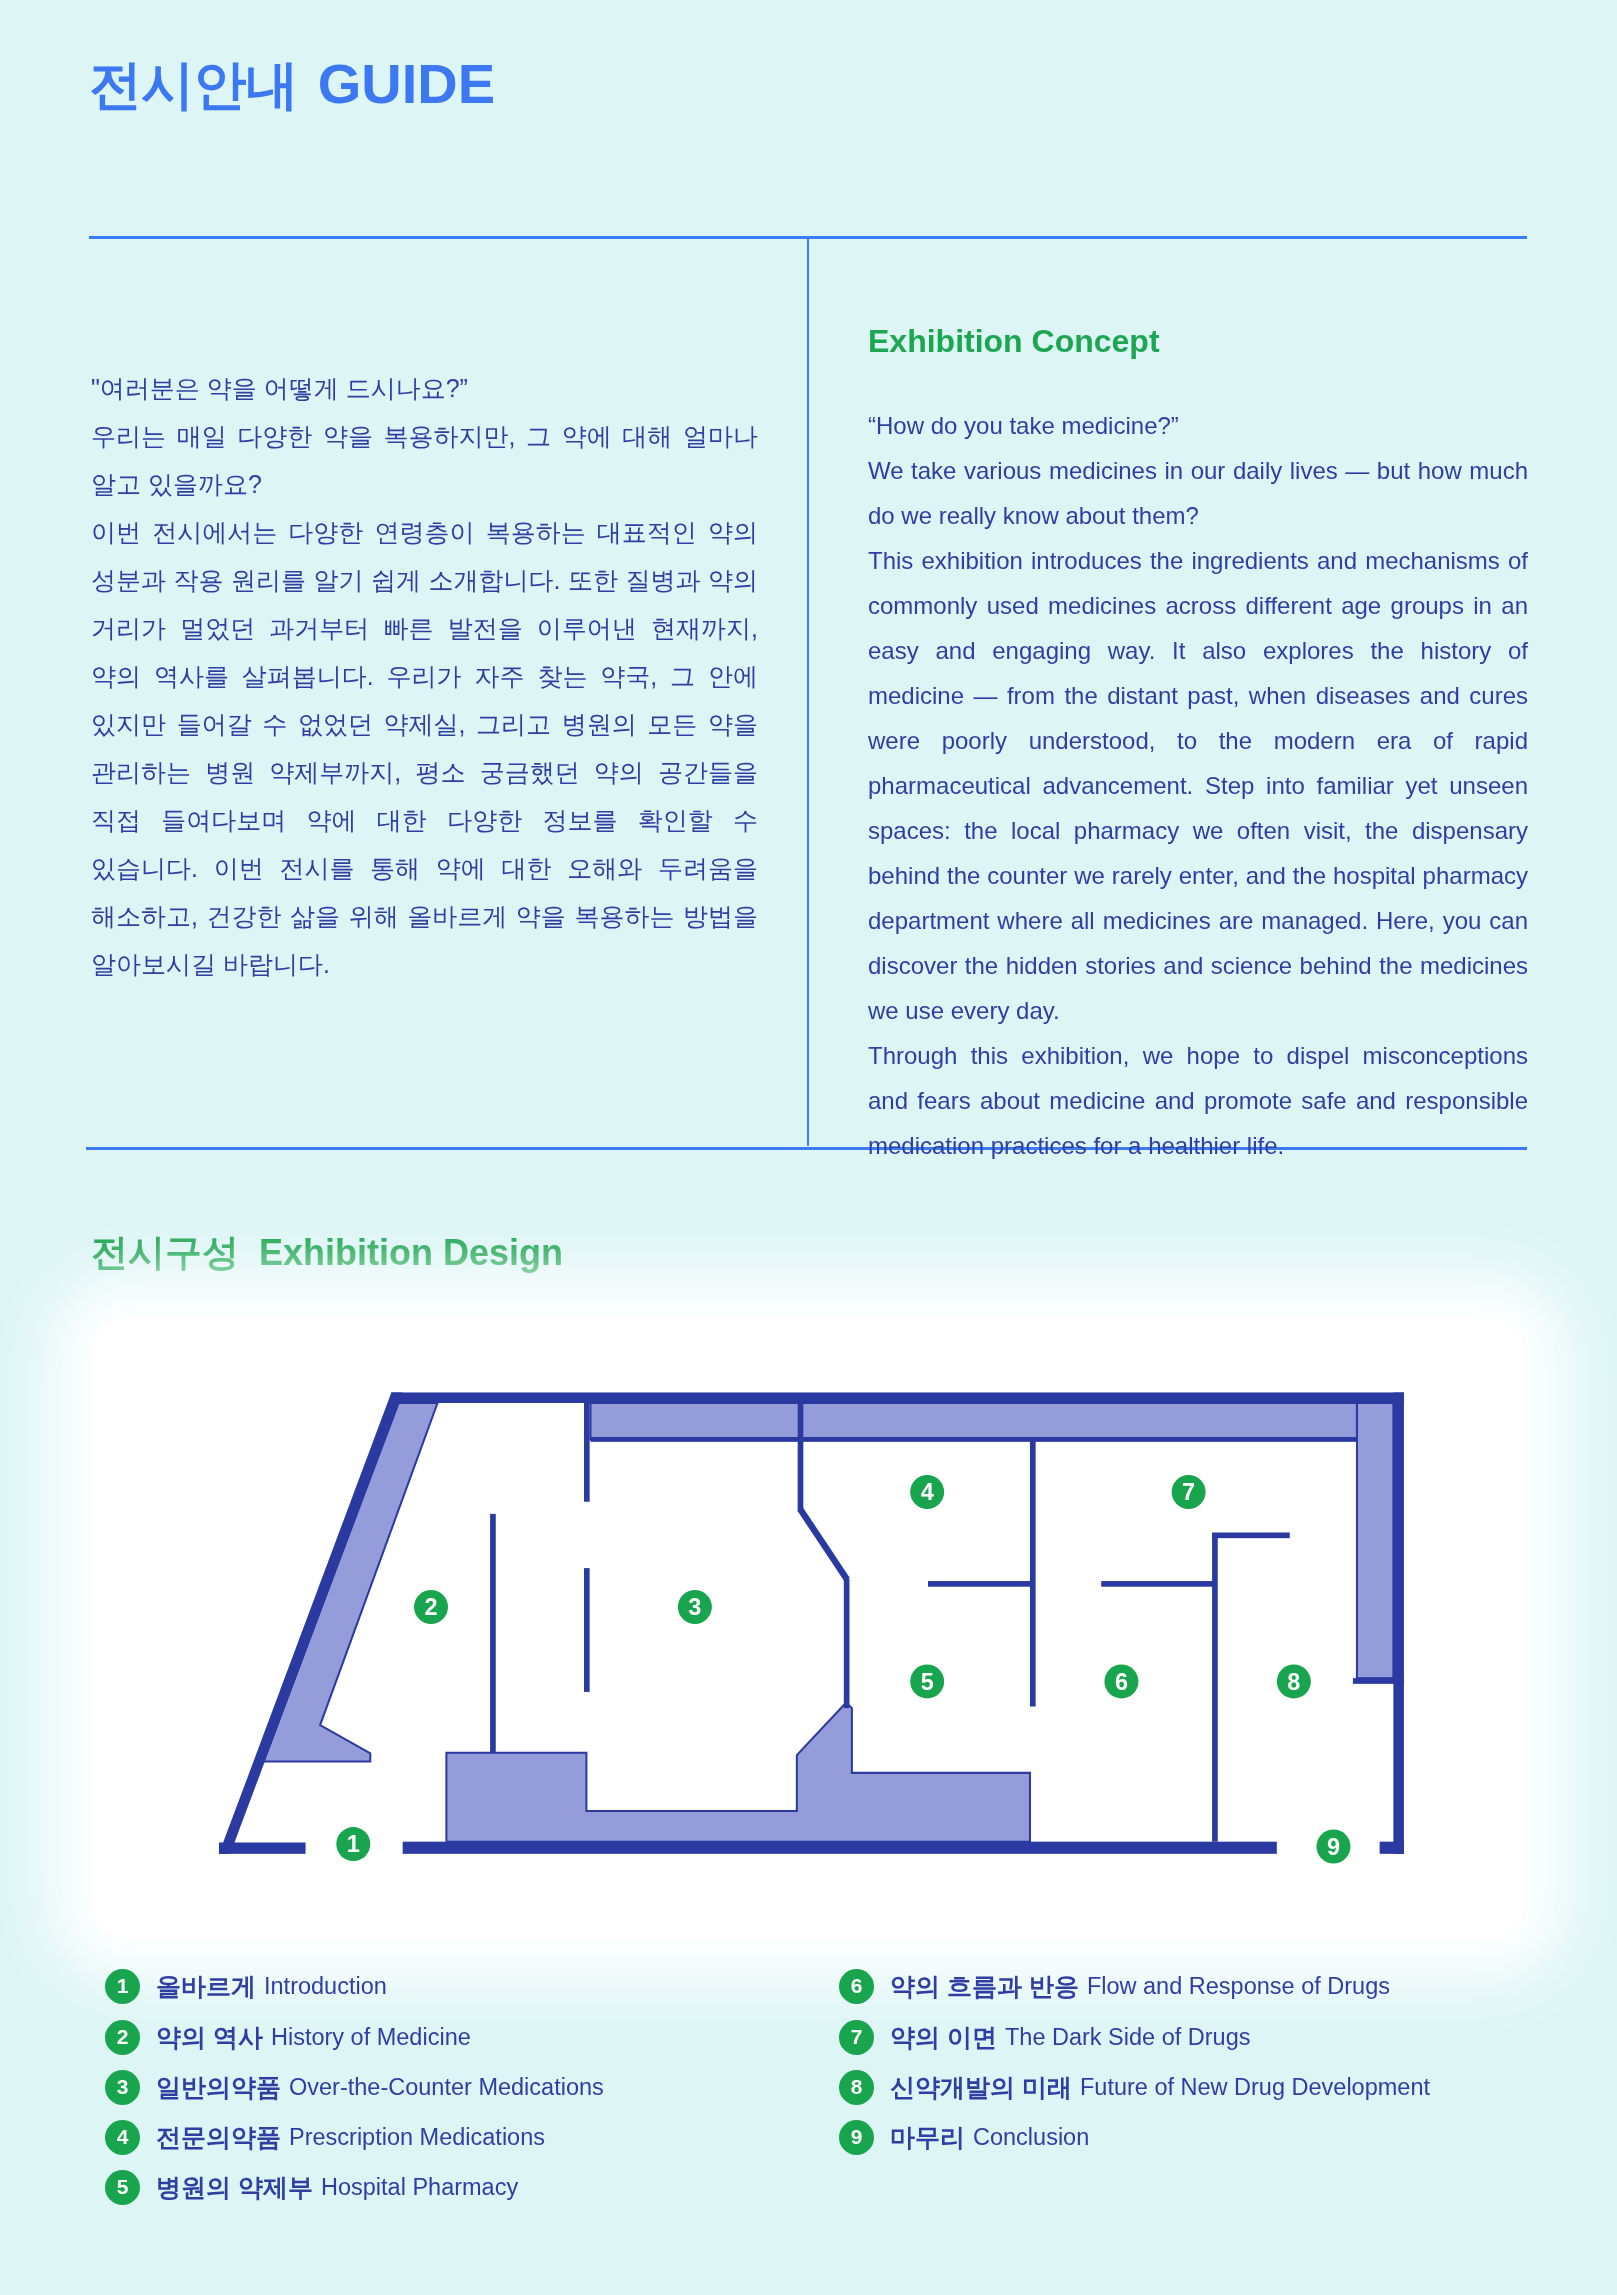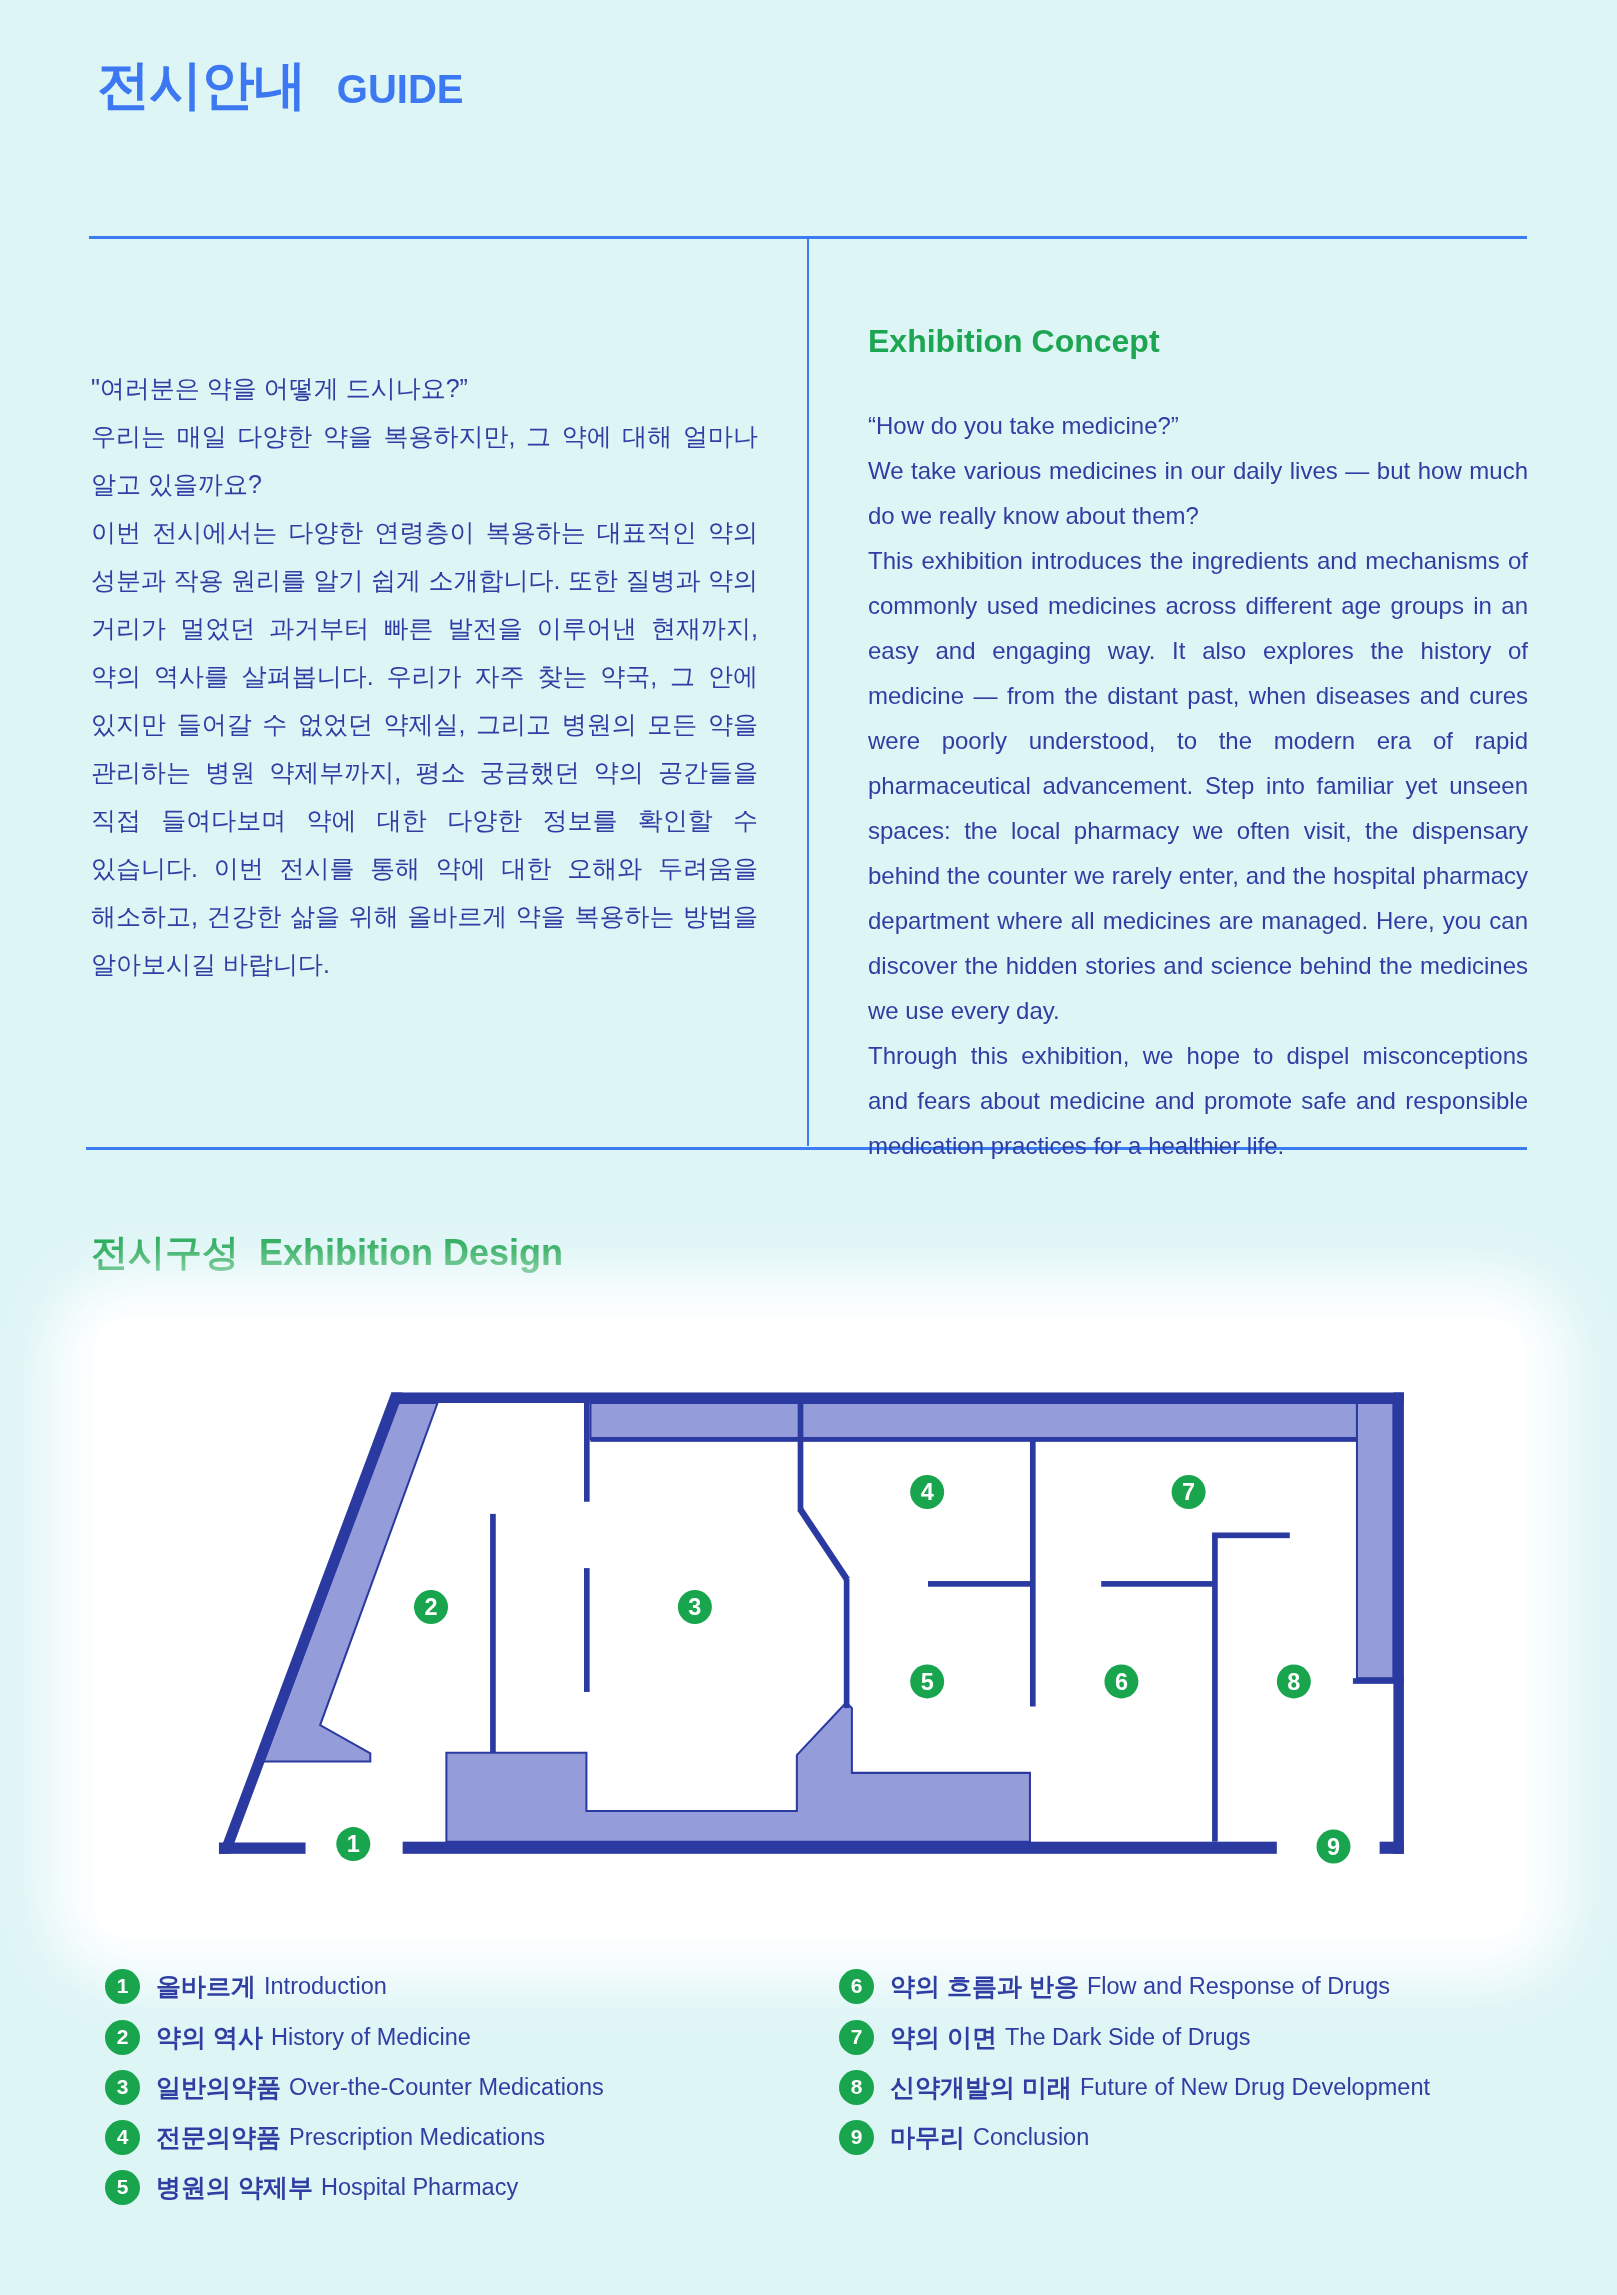--- a/index.html
+++ b/index.html
@@ -3,22 +3,22 @@
 <meta charset="utf-8">
 <style>
   html,body{margin:0;padding:0;}
   .canvas{
     position:relative;width:1618px;height:2295px;overflow:hidden;
     background:#DEF5F6;
     font-family:"Liberation Sans", sans-serif;
   }
   
   .page-title{position:absolute;left:89px;top:50px;white-space:nowrap;}
-  .title-ko{font-size:53px;font-weight:900;color:#3B78F2;letter-spacing:-0.8px;margin-left:8px;}
-  .title-en{font-size:40px;font-weight:800;color:#3B78F2;margin-left:31px;}
+  .title-ko{font-size:53px;font-weight:900;color:#3B78F2;letter-spacing:-0.8px;}
+  .title-en{font-size:56px;font-weight:800;color:#3B78F2;margin-left:20px;}
   
   .rule{position:absolute;background:#3B7BF3;height:3.2px;}
   .rule-top{left:89px;top:236px;width:1438px;}
   .rule-bottom{left:86px;top:1147px;width:1441px;}
   .v-divider{position:absolute;left:807px;top:237px;width:2.4px;height:909px;background:#3B7BF3;}
   
   .col{position:absolute;top:322px;}
   .col-left{left:91px;width:667px;}
   .col-right{left:868px;width:660px;}
   .col h2{margin:0;font-size:32px;line-height:39px;font-weight:800;color:#1DA651;}

